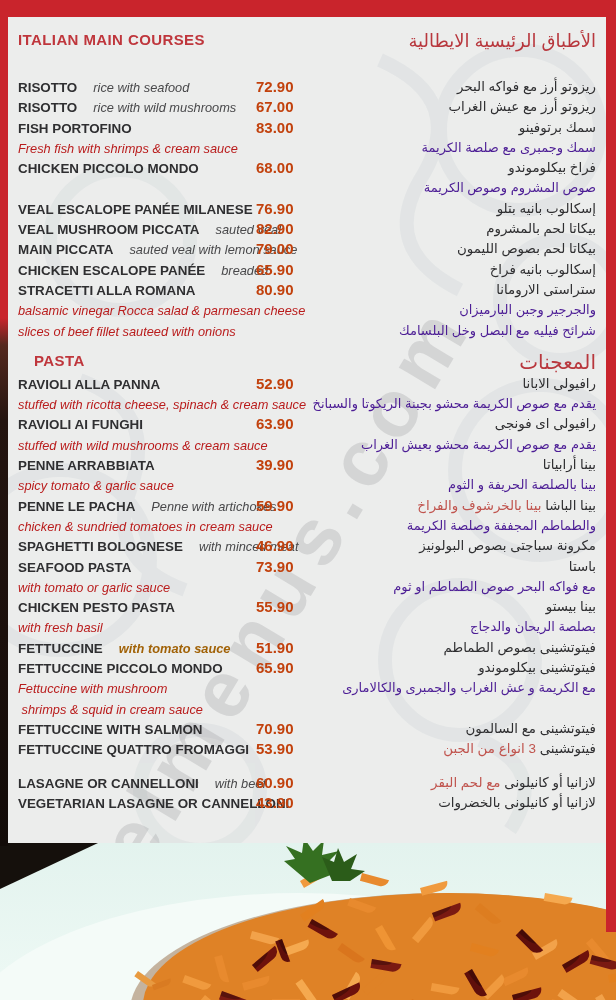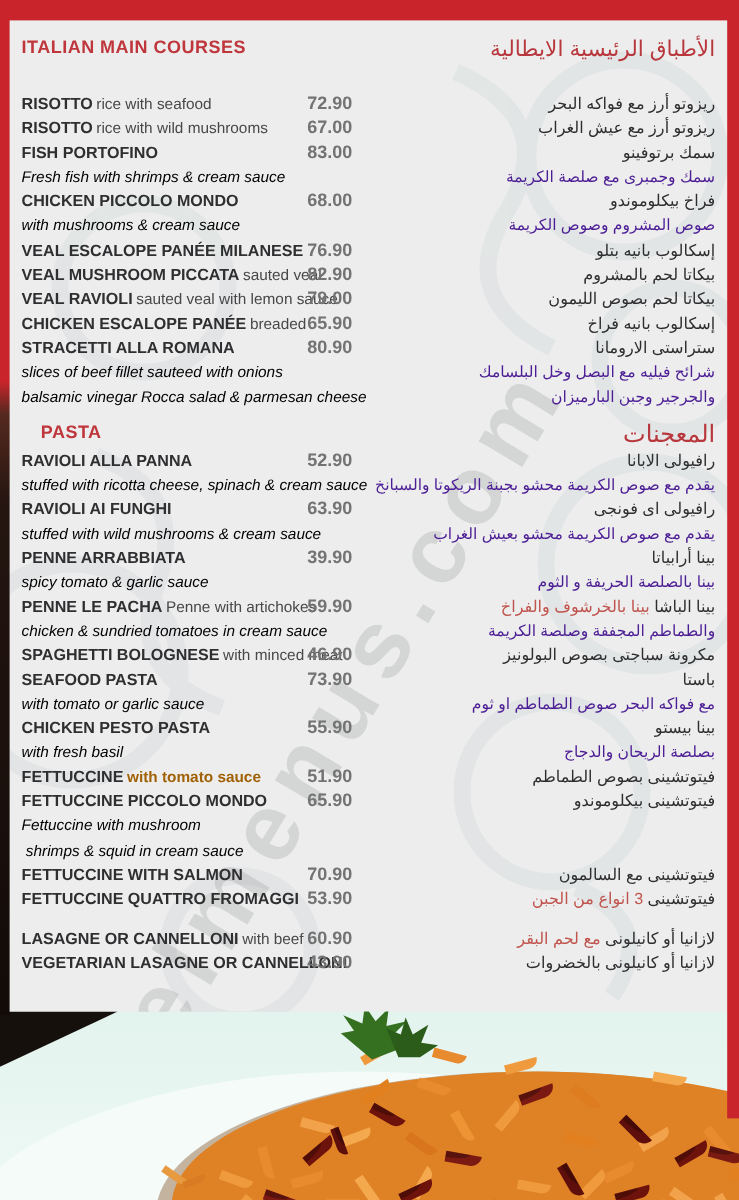--- a/index.html
+++ b/index.html
@@ -21,26 +21,26 @@
   .content{position:absolute;left:18px;top:17px;width:578px;z-index:2;}
   .sec-head{display:flex;justify-content:space-between;align-items:flex-start;}
   .sec-title-en{margin:0;font-size:15px;font-weight:bold;color:#bf363c;letter-spacing:.4px;}
   .sec-title-ar{font-size:18px;line-height:20px;color:#b8373d;direction:rtl;}
   .menu-section.first .sec-head{margin:14px 0 27px 0;gap:36px;}
   .menu-section.second .sec-head{margin:10px 0 3px 16px;}
   .menu-section.second .sec-title-ar{font-size:20px;}
   .r{position:relative;height:20.3px;white-space:nowrap;}
   .r.gap{height:13px;}
   .nm{font-weight:bold;color:#2f2f31;font-size:13.4px;}
-  .nt{color:#48484a;font-size:12.8px;margin-left:3px;}
+  .nt{font-style:italic;color:#48484a;font-size:12.8px;margin-left:16px;}
   .nt.b{font-weight:bold;color:#a16207;}
-  .price{position:absolute;left:238px;top:0;font-weight:bold;color:#737373;font-size:15px;}
+  .price{position:absolute;left:238px;top:0;font-weight:bold;color:#c2410c;font-size:15px;}
   .ar{position:absolute;right:0;top:1px;direction:rtl;font-size:13.4px;color:#2e2e30;white-space:nowrap;}
   .ar .red{color:#c0544e;text-align:center;}
-  .en-desc{font-style:italic;color:#000000;font-size:12.8px;white-space:pre;}
+  .en-desc{font-style:italic;color:#b91c1c;font-size:12.8px;white-space:pre;}
   .r.desc .ar{color:#4c1d95;font-size:13px;}
   
   .photo{position:absolute;left:0;top:843px;width:616px;height:157px;z-index:4;}
 </style>
 </head>
 <body>
 
 <div class="page">
 
   <svg class="swirls" width="616" height="1000" viewBox="0 0 616 1000">
@@ -94,62 +94,61 @@
     <span class="ar">سمك وجمبرى مع صلصة الكريمة</span>
   </div>
 
   <div class="r item">
     <span class="nm">CHICKEN PICCOLO MONDO</span><span class="nt"></span>
     <span class="price">68.00</span>
     <span class="ar"><span class="blk">فراخ بيكلوموندو</span> <span class="red"></span></span>
   </div>
 
   <div class="r desc">
-    <span class="en-desc">with mushrooms &amp; cream sauce</span>
     <span class="ar">صوص المشروم وصوص الكريمة</span>
   </div>
 
   <div class="r item">
     <span class="nm">VEAL ESCALOPE PANÉE MILANESE</span><span class="nt"></span>
     <span class="price">76.90</span>
     <span class="ar"><span class="blk">إسكالوب بانيه بتلو</span> <span class="red"></span></span>
   </div>
 
   <div class="r item">
     <span class="nm">VEAL MUSHROOM PICCATA</span><span class="nt">sauted veal</span>
     <span class="price">82.90</span>
     <span class="ar"><span class="blk">بيكاتا لحم بالمشروم</span> <span class="red"></span></span>
   </div>
 
   <div class="r item">
-    <span class="nm">VEAL RAVIOLI</span><span class="nt">sauted veal with lemon sauce</span>
+    <span class="nm">MAIN PICCATA</span><span class="nt">sauted veal with lemon sauce</span>
     <span class="price">79.00</span>
     <span class="ar"><span class="blk">بيكاتا لحم بصوص الليمون</span> <span class="red"></span></span>
   </div>
 
   <div class="r item">
     <span class="nm">CHICKEN ESCALOPE PANÉE</span><span class="nt">breaded</span>
     <span class="price">65.90</span>
     <span class="ar"><span class="blk">إسكالوب بانيه فراخ</span> <span class="red"></span></span>
   </div>
 
   <div class="r item">
     <span class="nm">STRACETTI ALLA ROMANA</span><span class="nt"></span>
     <span class="price">80.90</span>
     <span class="ar"><span class="blk">ستراستى الارومانا</span> <span class="red"></span></span>
   </div>
 
   <div class="r desc">
+    <span class="en-desc">balsamic vinegar Rocca salad &amp; parmesan cheese</span>
+    <span class="ar">والجرجير وجبن البارميزان</span>
+  </div>
+
+  <div class="r desc">
     <span class="en-desc">slices of beef fillet sauteed with onions</span>
     <span class="ar">شرائح فيليه مع البصل وخل البلسامك</span>
-  </div>
-
-  <div class="r desc">
-    <span class="en-desc">balsamic vinegar Rocca salad &amp; parmesan cheese</span>
-    <span class="ar">والجرجير وجبن البارميزان</span>
   </div>
 </div>
   </section>
 
   <section class="menu-section second">
     <div class="sec-head">
       <h2 class="sec-title-en">PASTA</h2>
       <div class="sec-title-ar">المعجنات</div>
     </div>
     <div class="rows">
@@ -233,20 +232,21 @@
   </div>
 
   <div class="r item">
     <span class="nm">FETTUCCINE PICCOLO MONDO</span><span class="nt"></span>
     <span class="price">65.90</span>
     <span class="ar"><span class="blk">فيتوتشينى بيكلوموندو</span> <span class="red"></span></span>
   </div>
 
   <div class="r desc">
     <span class="en-desc">Fettuccine with mushroom</span>
+    <span class="ar">مع الكريمة و عش الغراب والجمبرى والكالامارى</span>
   </div>
 
   <div class="r desc">
     <span class="en-desc"> shrimps &amp; squid in cream sauce</span>
     <span class="ar"></span>
   </div>
 
   <div class="r item">
     <span class="nm">FETTUCCINE WITH SALMON</span><span class="nt"></span>
     <span class="price">70.90</span>

